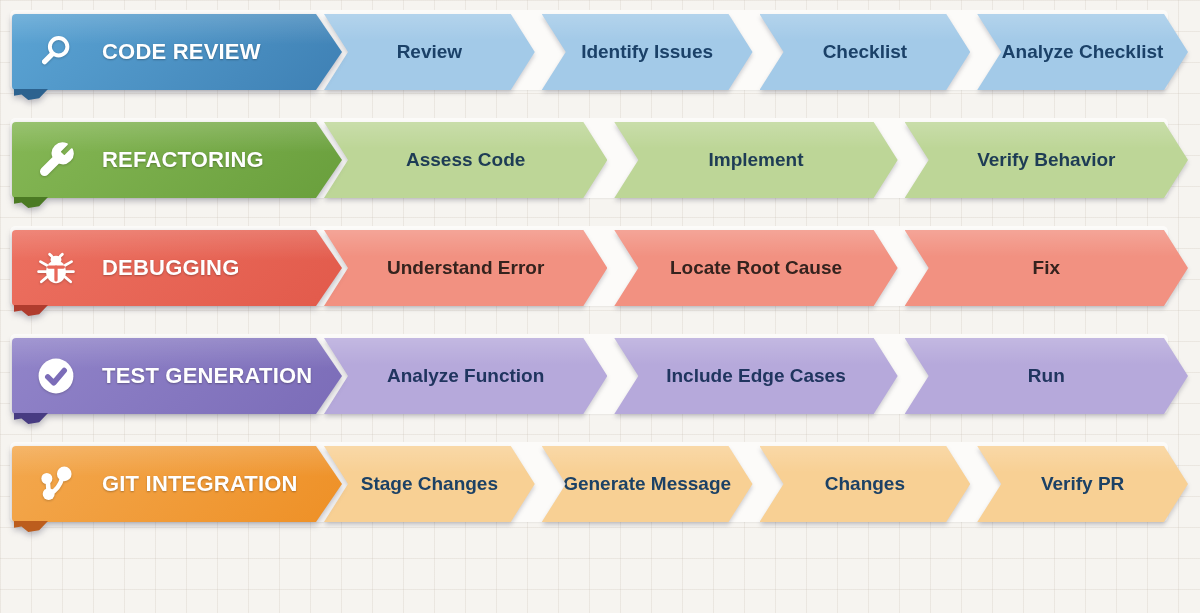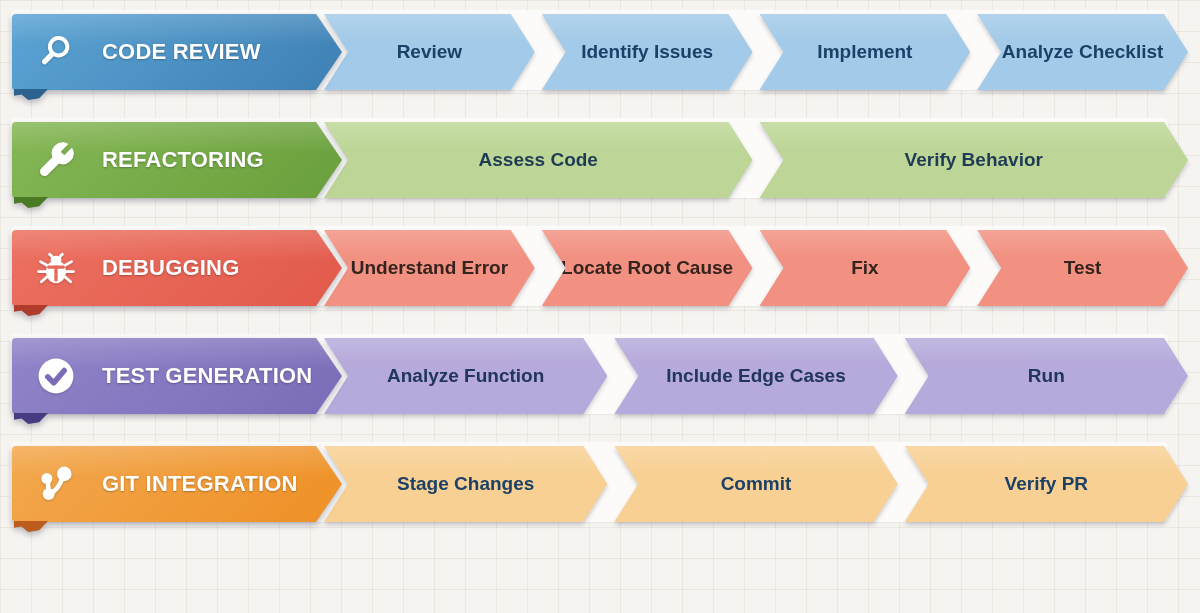--- a/index.html
+++ b/index.html
@@ -115,21 +115,21 @@
             <span class="step-label">Review</span>
           </div>
         </div>
       <div class="step-wrap">
           <div class="step">
             <span class="step-label">Identify Issues</span>
           </div>
         </div>
       <div class="step-wrap">
           <div class="step">
-            <span class="step-label">Implement</span>
+            <span class="step-label">Checklist</span>
           </div>
         </div>
       <div class="step-wrap">
           <div class="step">
             <span class="step-label">Analyze Checklist</span>
           </div>
         </div>
     </div>
   </section>
 
@@ -142,20 +142,25 @@
           </svg>
         </span>
         <span class="title">REFACTORING</span>
       </div>
       <div class="fold"></div>
     </div>
     <div class="steps">
       <div class="step-wrap">
           <div class="step">
             <span class="step-label">Assess Code</span>
+          </div>
+        </div>
+      <div class="step-wrap">
+          <div class="step">
+            <span class="step-label">Implement</span>
           </div>
         </div>
       <div class="step-wrap">
           <div class="step">
             <span class="step-label">Verify Behavior</span>
           </div>
         </div>
     </div>
   </section>
 
@@ -195,25 +200,20 @@
       <div class="step-wrap">
           <div class="step">
             <span class="step-label">Locate Root Cause</span>
           </div>
         </div>
       <div class="step-wrap">
           <div class="step">
             <span class="step-label">Fix</span>
           </div>
         </div>
-      <div class="step-wrap">
-          <div class="step">
-            <span class="step-label">Test</span>
-          </div>
-        </div>
     </div>
   </section>
 
   <section class="row" style="--h1: #9184c9; --h2: #7b6cb8; --fold: #473b82; --step: #b6a9db; --text: #20355f;">
     <div class="header-wrap">
       <div class="header">
         <span class="icon-box">
           <svg width="44" height="44" viewBox="0 0 48 48">
             <circle cx="24" cy="24" r="19" fill="#ffffff"></circle>
             <path d="M15 25 l6.5 6.5 L33 18" fill="none" stroke="#7b6cb8" stroke-width="6" stroke-linecap="round" stroke-linejoin="round"></path>
@@ -261,21 +261,26 @@
       <div class="fold"></div>
     </div>
     <div class="steps">
       <div class="step-wrap">
           <div class="step">
             <span class="step-label">Stage Changes</span>
           </div>
         </div>
       <div class="step-wrap">
           <div class="step">
-            <span class="step-label">Commit</span>
+            <span class="step-label">Generate Message</span>
+          </div>
+        </div>
+      <div class="step-wrap">
+          <div class="step">
+            <span class="step-label">Changes</span>
           </div>
         </div>
       <div class="step-wrap">
           <div class="step">
             <span class="step-label">Verify PR</span>
           </div>
         </div>
     </div>
   </section>
 

